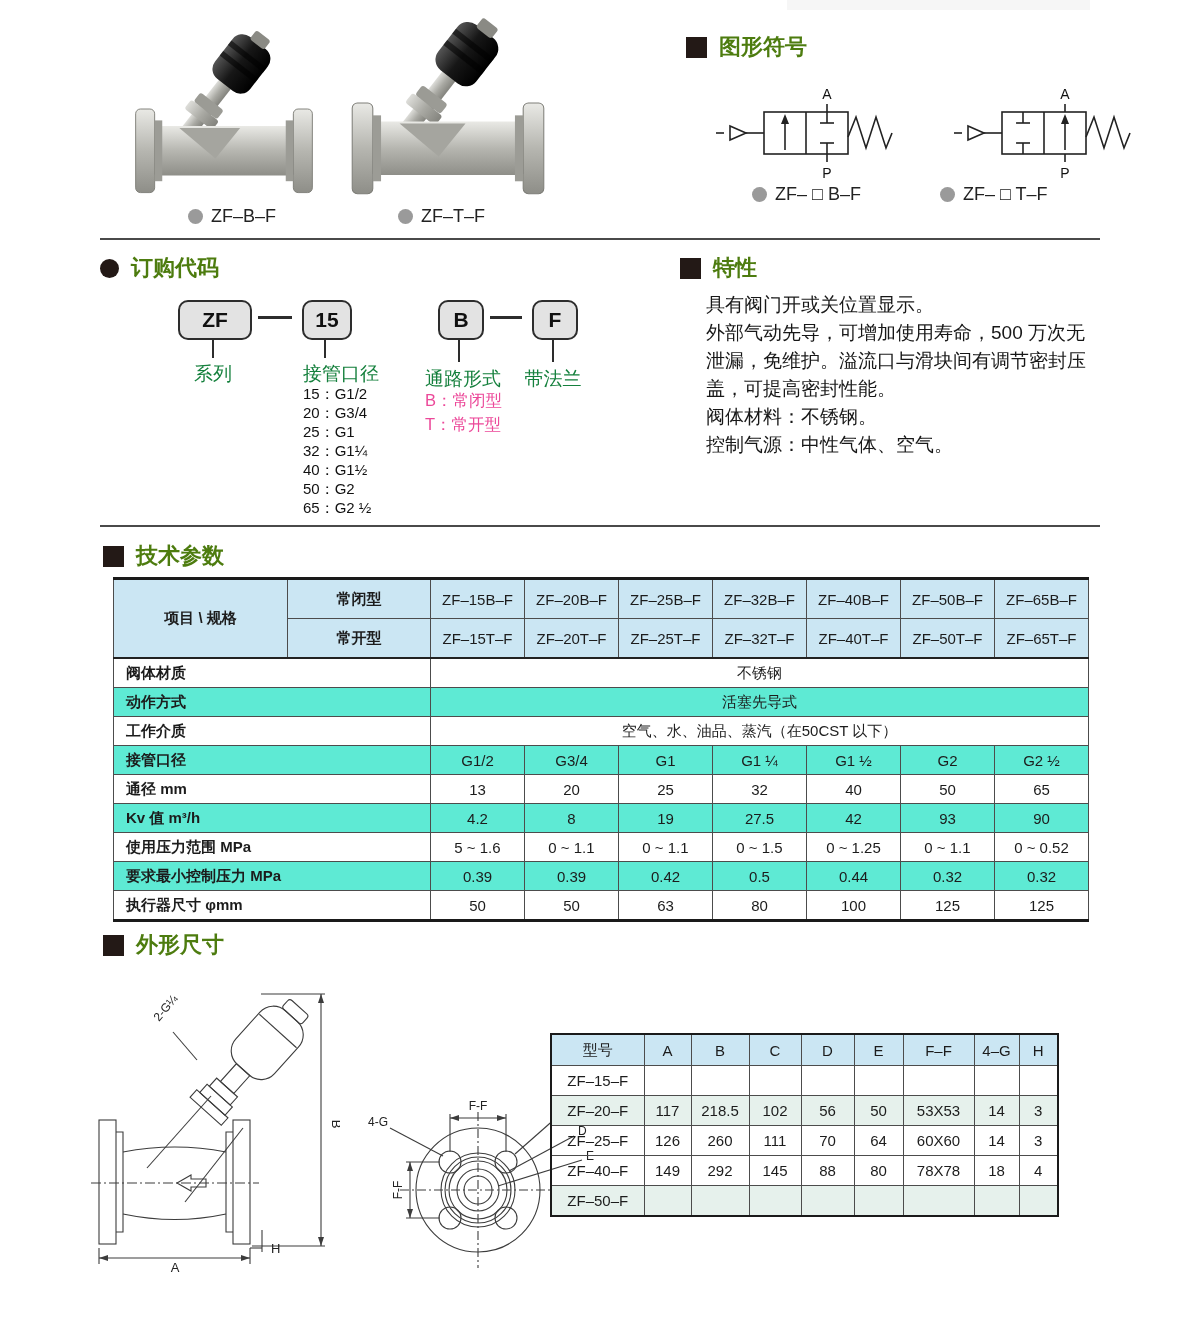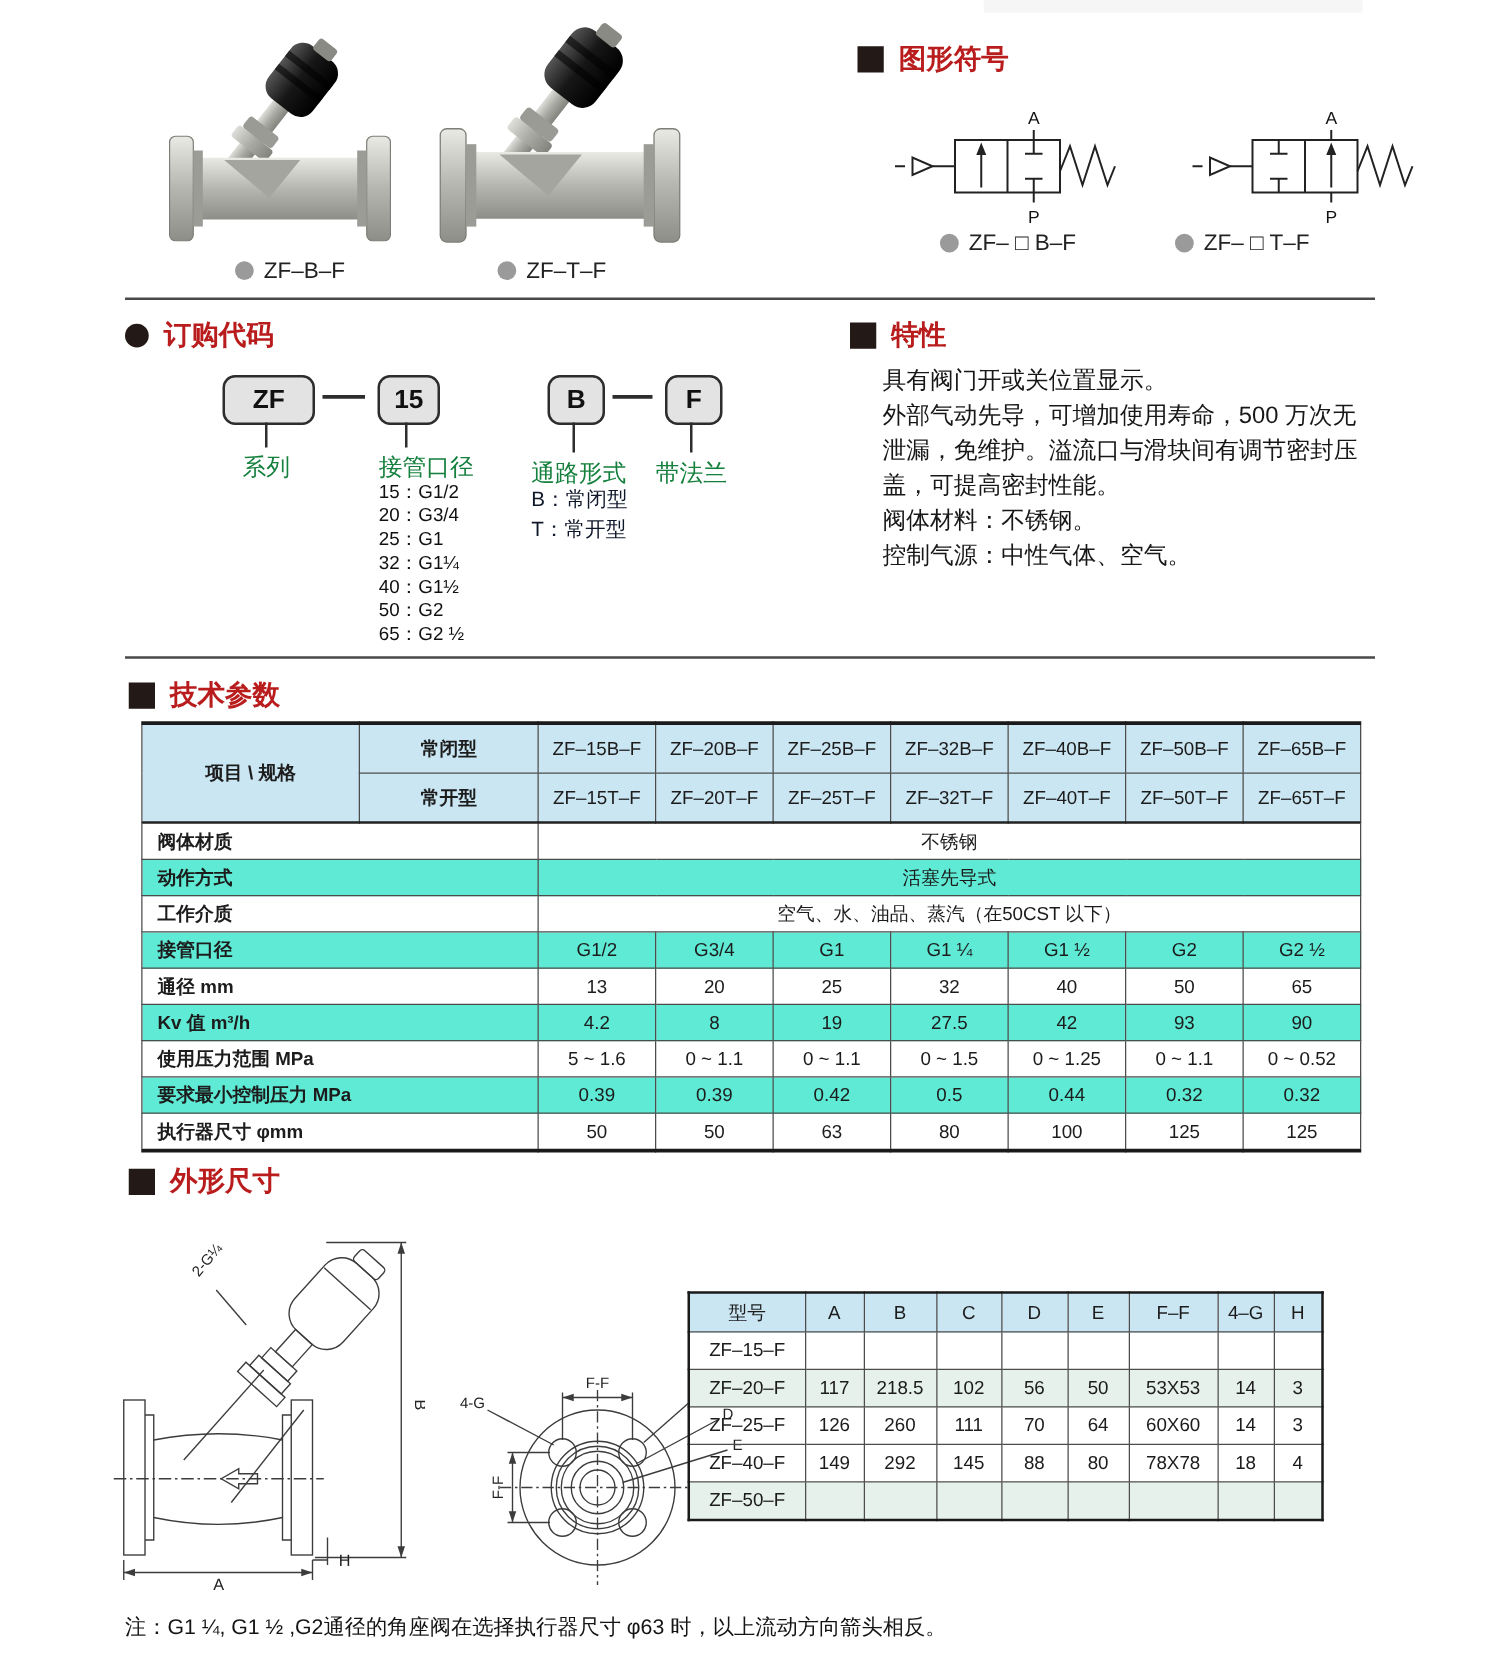--- a/index.html
+++ b/index.html
@@ -1,33 +1,33 @@
 <!DOCTYPE html>
 <html><head>
 <meta charset="utf-8">
 <style>
   html,body{margin:0;padding:0;background:#ffffff;}
   body{font-family:"Liberation Sans","DejaVu Sans",sans-serif;color:#1c1c1c;}
   #page{position:relative;width:1200px;height:1331px;background:#fff;overflow:hidden;}
   .abs{position:absolute;}
-  .sec-title{display:flex;align-items:center;gap:12px;font-size:22px;font-weight:bold;color:#b91c1c;}
+  .sec-title{display:flex;align-items:center;gap:12px;font-size:22px;font-weight:bold;color:#4d7c0f;}
   .sq{width:21px;height:21px;background:#231916;flex:0 0 auto;}
   .dot{width:19px;height:19px;border-radius:50%;background:#231916;flex:0 0 auto;}
   .photo-label,.sym-label{display:flex;align-items:center;gap:8px;font-size:18px;color:#222;}
   .gdot{width:15px;height:15px;border-radius:50%;background:#9a9a9a;flex:0 0 auto;}
   .rule{position:absolute;height:2px;background:#4a4a4a;}
   .topbar{position:absolute;background:#f6f6f6;}
   
   .code-box{position:absolute;background:#e3e3e3;border:2.5px solid #2d2d2d;border-radius:10px;
             display:flex;align-items:center;justify-content:center;font-size:21px;font-weight:bold;color:#111;}
   .code-dash{position:absolute;height:3px;background:#2d2d2d;}
   .code-line{position:absolute;width:2px;background:#2d2d2d;}
   .code-label{position:absolute;font-size:19px;color:#15803d;}
   .code-list{position:absolute;font-size:15px;color:#111;line-height:19px;white-space:pre;}
-  .code-list2{position:absolute;font-size:16.5px;color:#0f172a;line-height:24px;white-space:pre;}
+  .code-list2{position:absolute;font-size:16.5px;color:#ec4899;line-height:24px;white-space:pre;}
   
   .feat-text{position:absolute;font-size:19px;line-height:28px;color:#171717;}
   
   table{border-collapse:collapse;table-layout:fixed;}
   #tech-table{position:absolute;left:113px;top:577px;width:975px;font-size:15px;}
   #tech-table td,#tech-table th{border:1px solid #4c4c4c;padding:0 4px;text-align:center;vertical-align:middle;}
   #tech-table{border:1px solid #222;border-top:3px solid #1a1a1a;border-bottom:3px solid #1a1a1a;}
   #tech-table thead td,#tech-table thead th{background:#cbe6f3;font-weight:bold;height:38px;}
   #tech-table thead{border-bottom:2px solid #222;}
   #tech-table tbody td{height:28px;font-weight:normal;}
@@ -488,15 +488,14 @@
           <td></td>
           <td></td>
           <td></td>
           <td></td>
           <td></td>
           <td></td>
         </tr>
       </tbody>
     </table>
 
-  <div class="note" style="left:100px;top:1290px;">注：G1 ¼, G1 ½ ,G2通径的角座阀在选择执行器尺寸 φ63 时，以上流动方向箭头相反。</div>
 
 </div>
 
 </body></html>

